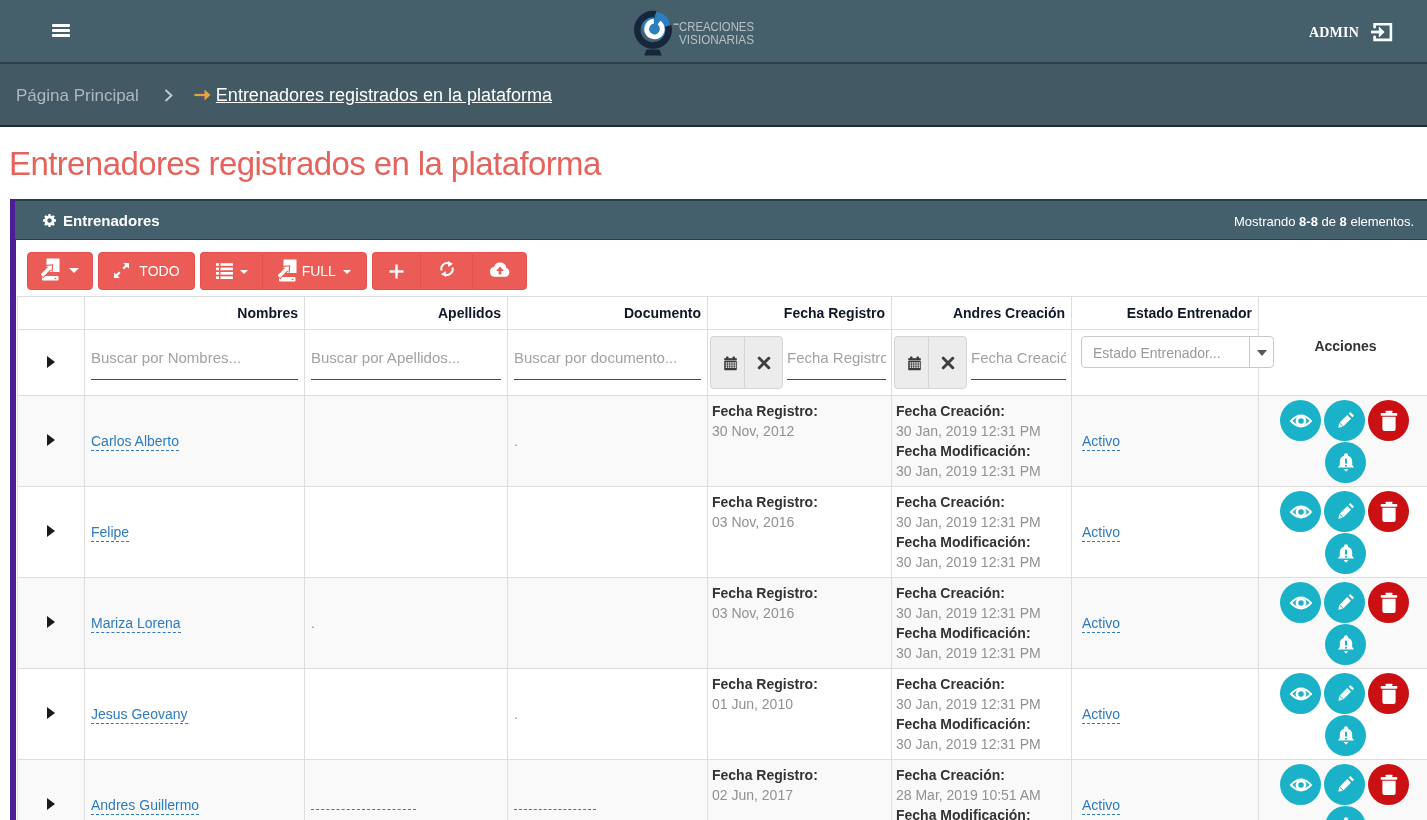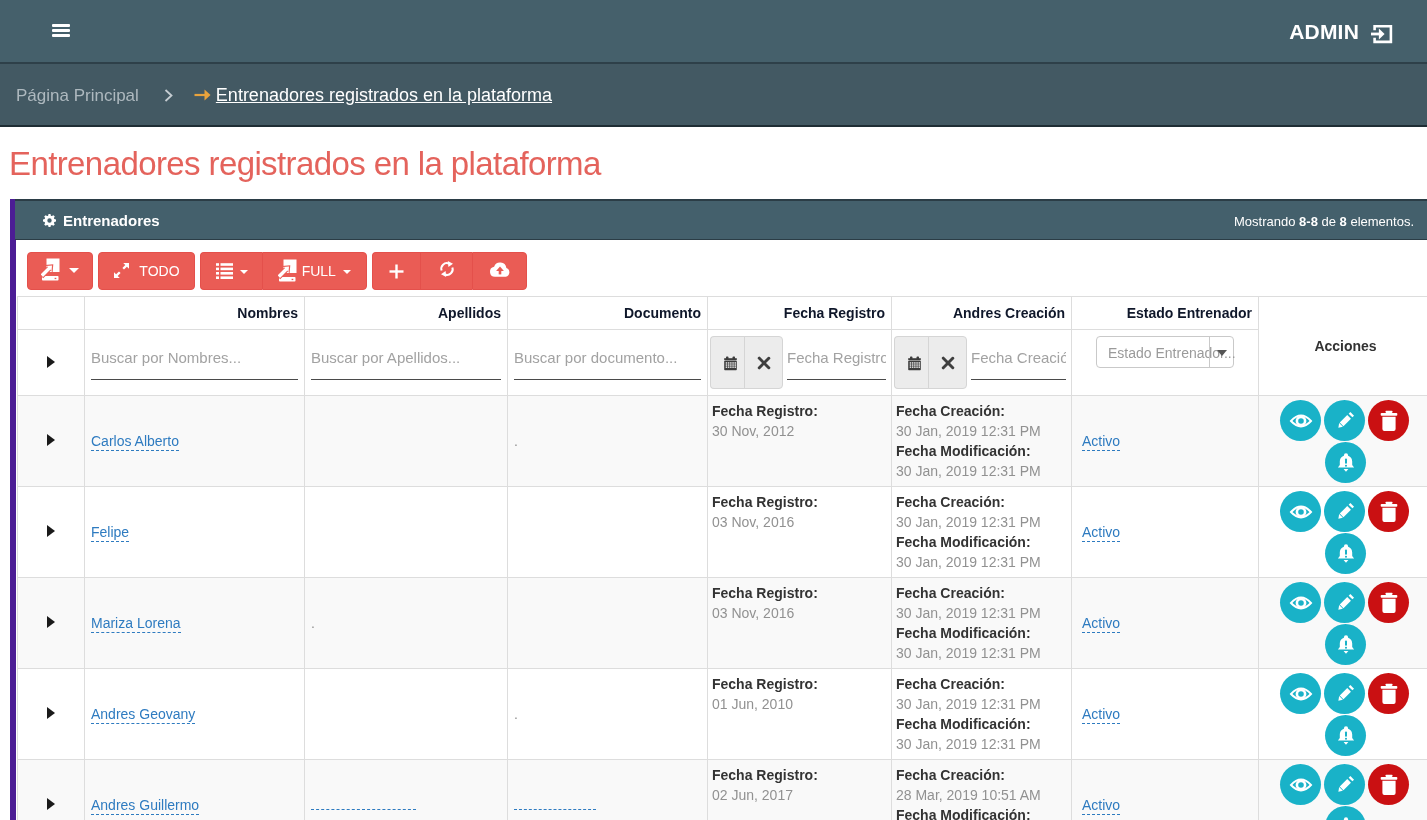--- a/index.html
+++ b/index.html
@@ -3,22 +3,22 @@
 <meta charset="utf-8">
 <style>
 * { box-sizing: border-box; margin:0; padding:0; }
 html,body { width:1427px; height:820px; overflow:hidden; background:#fff;
   font-family:"Liberation Sans", sans-serif; }
 .topbar { position:absolute; left:0; top:0; width:1427px; height:62px;
   background:#45606b; }
 .burger { position:absolute; left:52px; top:24px; width:18px; }
 .burger div { height:3px; background:#fff; margin-bottom:2px; border-radius:1px;}
 .brand { position:absolute; left:633px; top:5px; }
-.admin { position:absolute; right:33px; top:20px; color:#fff; font-size:21px;
-  font-weight:bold; letter-spacing:0.2px; }
+.admin { position:absolute; right:33px; top:20px; color:#fff; font-size:14px;
+  font-weight:bold; letter-spacing:0.2px;font-family:Liberation Serif, serif; }
 .crumbbar { position:absolute; left:0; top:62px; width:1427px; height:65px;
   background:#435963; border-top:2px solid #2e4049; border-bottom:2px solid #1f2d34; }
 .crumbbar .inner { position:absolute; left:16px; top:21px; font-size:17px; color:#aeb9bf; }
 .crumbbar a { color:#fff; text-decoration:underline; font-size:18px; }
 h1 { position:absolute; left:9px; top:145px; font-size:33px; font-weight:normal;
   color:#e4635c; letter-spacing:-0.6px; }
 .panel { position:absolute; left:10px; top:199px; width:1417px; height:621px;
   border-left:6px solid #4c1d95; }
 .panel-heading { height:41px; background:#44606c; border-top:2px solid #2b3d46;
   border-bottom:1px solid #2b3d46; color:#fff; position:relative; margin-left:-1px; }
@@ -59,41 +59,53 @@
 .datecell { padding:6px 5px 6px 2px; }
 .datecell .dwrap { display:flex; align-items:center; }
 .dgroup { display:inline-block; vertical-align:middle; white-space:nowrap; }
 .dbtn { display:inline-block; width:39px; height:53px; background:#ececec;
   border:1px solid #d5d5d5; text-align:center; vertical-align:middle;
   padding-top:19px; margin-right:-5px; }
 .dbtn:first-child { border-radius:4px 0 0 4px; border-right:none; }
 .dbtn:last-child { margin-right:0; }
 .dbtn:last-child { border-radius:0 4px 4px 0; }
 .din { flex:1; min-width:0; margin-left:4px; }
-.sel { display:inline-block; position:relative; width:138px; height:32px;
-  border:1px solid #c9c9c9; border-radius:4px; background:#fff;margin-left:15px; }
+.sel { display:inline-block; position:relative; width:193px; height:32px;
+  border:1px solid #c9c9c9; border-radius:4px; background:#fff; }
 .seltxt { position:absolute; left:11px; top:8px; font-size:14px; color:#9a9a9a; white-space:nowrap; }
 .selcaret { position:absolute; right:0; top:0; width:24px; height:30px;
   border-left:1px solid #c9c9c9; }
 .car { position:absolute; left:7px; top:13px; width:0; height:0;
   border-left:5px solid transparent; border-right:5px solid transparent;
   border-top:6px solid #555; }
 td.exp { text-align:center; }
 td.topal { vertical-align:top; padding-top:7px; line-height:20px; }
 .acts { position:relative; height:90px; }
 .dash { display:inline-block; border-bottom:1px dashed #2e7bc0; height:14px; }
 </style>
 </head>
 <body>
 <div class="topbar">
   <div class="burger">
       <div></div>
       <div></div>
       <div></div>
     </div>
+  <div class="brand"><svg width="130" height="52" viewBox="0 0 130 52">
+<path fill="#16273b" d="M13.5 44.5 L26.5 44.5 L28.8 50.5 L11.2 50.5 Z"></path>
+<circle cx="23" cy="21" r="13.8" fill="#2b7fbe"></circle>
+<path fill="none" stroke="#16273b" stroke-width="6.6" d="M35.2 20.93 A15.7 15.7 0 1 1 22.73 9.32"></path>
+<path fill="none" stroke="#fff" stroke-width="4.8" d="M25.97 17.61 A7.8 7.8 0 1 1 20.82 16.23"></path>
+<path fill="#2b7fbe" d="M22 9.3 L27 10.3 L24.2 20.4 L21.3 19.9 Z"></path>
+<g fill="#b7c0c5" font-family="Liberation Sans, sans-serif" font-size="12.5">
+<text x="46" y="25.5" textLength="75" lengthAdjust="spacingAndGlyphs">CREACIONES</text>
+<text x="46" y="38.5" textLength="75" lengthAdjust="spacingAndGlyphs">VISIONARIAS</text>
+</g>
+<rect x="40.5" y="18.5" width="5" height="1.4" fill="#b7c0c5"></rect>
+</svg></div>
   <div class="admin">ADMIN<svg width="23" height="23" viewBox="0 0 23 23" style="vertical-align:-6px; margin-left:12px;">
         <path fill="none" stroke="#fff" stroke-width="2.6" d="M3.6 8.3 V4.2 H19.9 V19.9 H3.6 V15.7"></path>
         <g fill="#fff">
           <rect x="0" y="10.6" width="8.6" height="2.8"></rect>
           <path d="M7.9 6.6 L13.6 12 L7.9 17.4 Z"></path>
         </g>
       </svg></div>
 </div>
 <div class="crumbbar">
   <div class="inner">Página Principal<svg class="sepsvg" width="9" height="13" viewBox="0 0 9 13" style="margin:0 21px 0 25px; vertical-align:-1px;">
@@ -451,21 +463,21 @@
                     <rect x="9" y="6" width="2" height="5.2" rx="0.9"></rect>
                     <rect x="9" y="12.2" width="2" height="2" rx="0.9"></rect>
                   </g>
                 </svg>
               </span>
 </div>
           </td>
     </tr>
     <tr class="drow">
       <td class="exp"><span class="tri"></span></td>
-      <td><a class="dlink">Andres Geovany</a></td>
+      <td><a class="dlink">Jesus Geovany</a></td>
       <td></td>
       <td><span class="val">.</span></td>
       <td class="topal"><span class="lbl">Fecha Registro:</span><br><span class="val">01 Jun, 2010</span></td>
       <td class="topal"><span class="lbl">Fecha Creación:</span><br><span class="val">30 Jan, 2019 12:31 PM</span><br><span class="lbl">Fecha Modificación:</span><br><span class="val">30 Jan, 2019 12:31 PM</span></td>
       <td style="padding-left:10px;"><a class="dlink">Activo</a></td>
       <td class="actcell">
             <div class="acts">
 <span class="circ teal" style="left:21px; top:4px;">
                 <svg width="24" height="16" viewBox="0 0 24 16">
                   <g fill="none" stroke="#fff">

